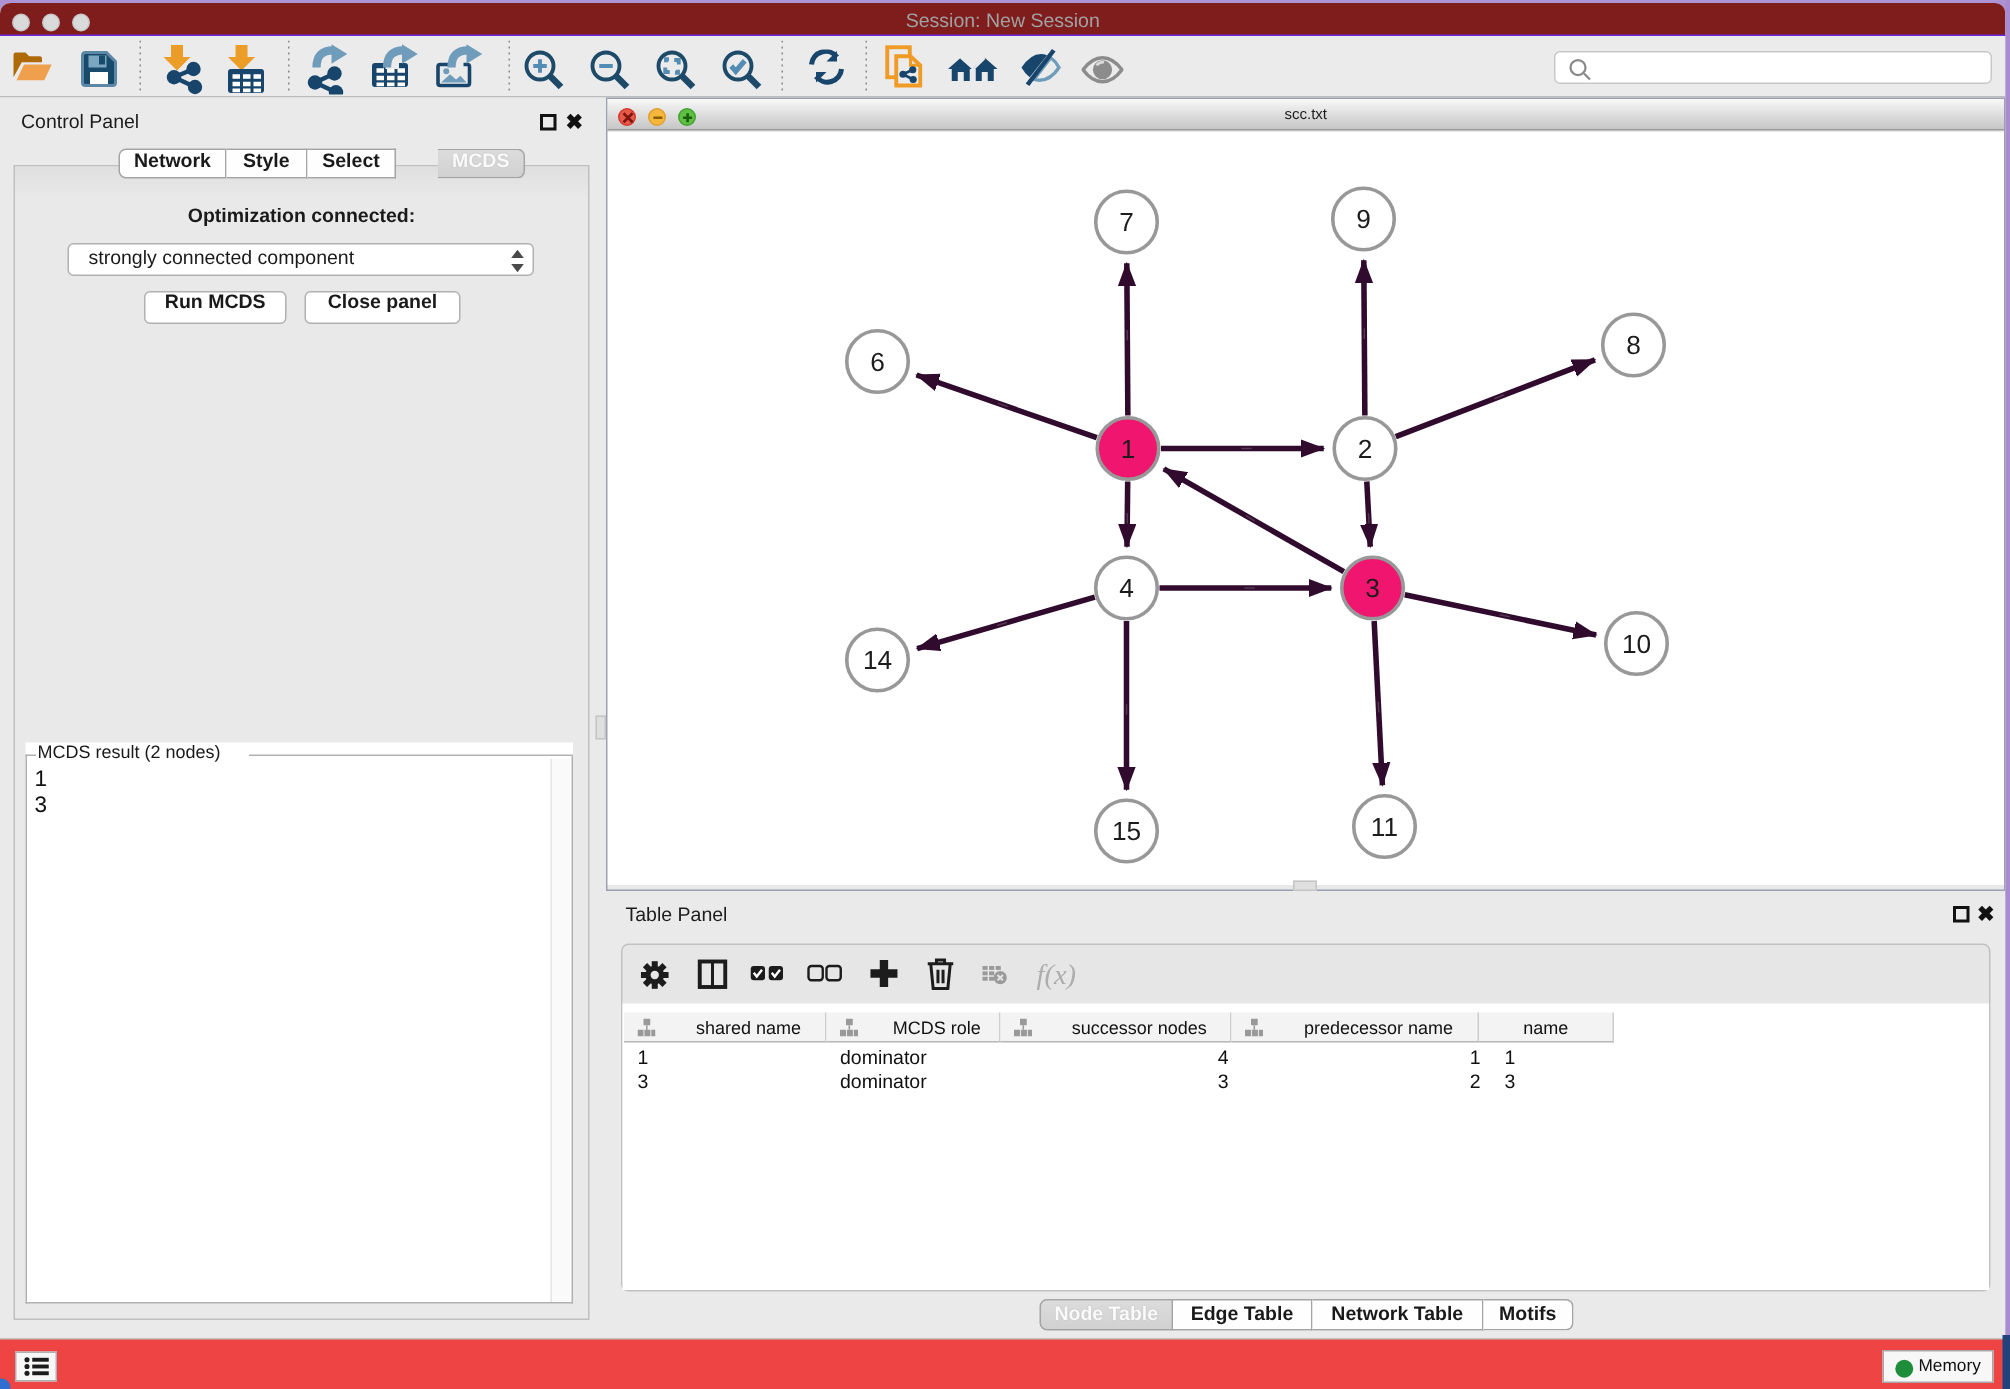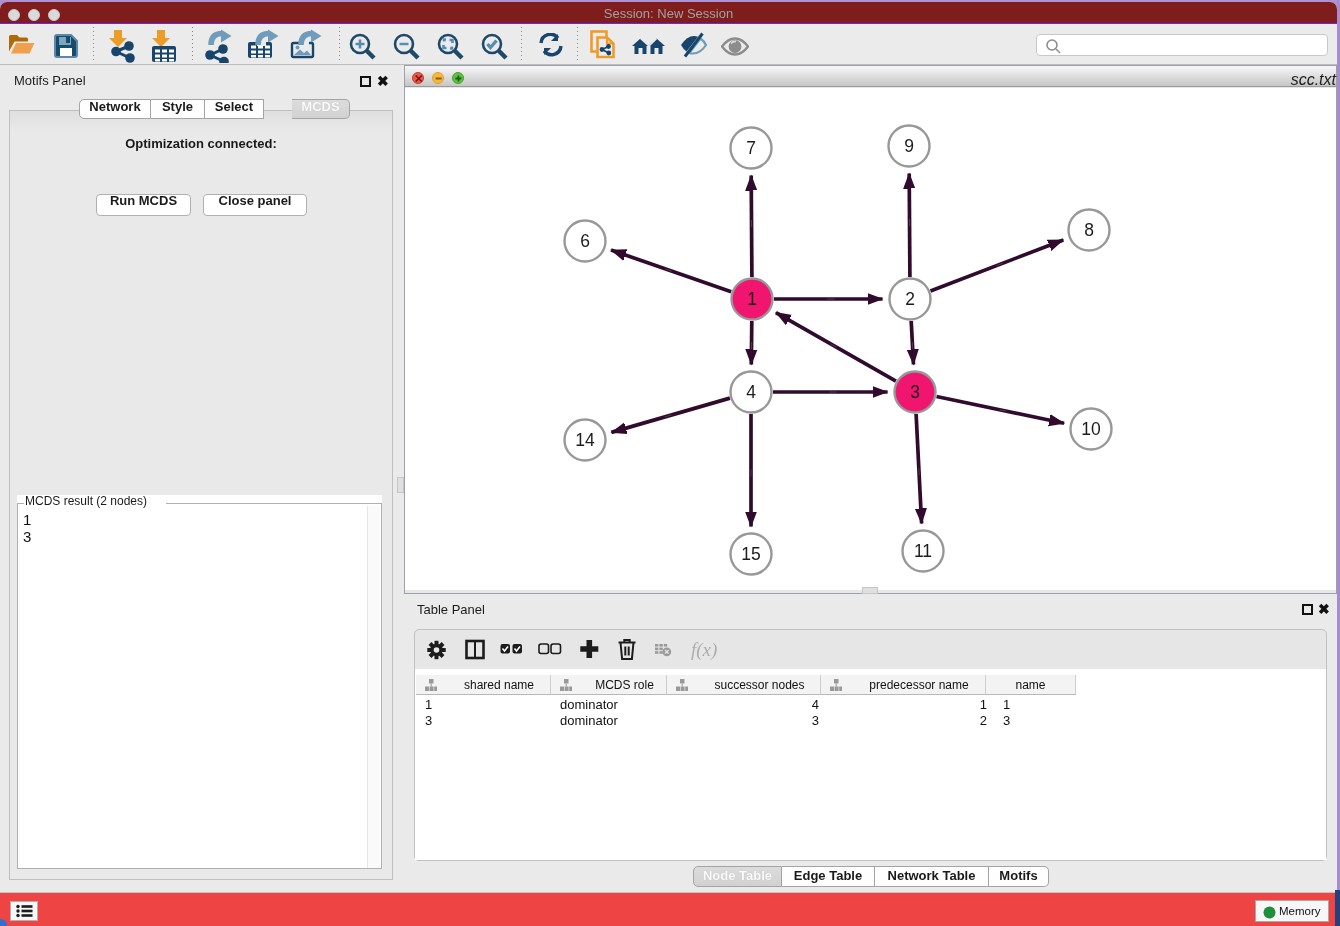--- a/index.html
+++ b/index.html
@@ -24,21 +24,21 @@
 .tab.sel{background:linear-gradient(#dddcdd,#d2d1d2);color:#fafafa;text-shadow:0 0 1px #b5b5b5;}
 .subpanel{position:absolute;left:9px;top:45px;width:384px;height:770px;border:1px solid #c0bfc0;background:#eae9ea;}
 .subpanel .shade{position:absolute;left:0;top:0;width:100%;height:22px;background:linear-gradient(#e0dfe0,#eae9ea);}
 .optlabel{position:absolute;left:0;top:25px;width:100%;text-align:center;font-size:13px;font-weight:bold;color:#1a1a1a;}
 .combo{position:absolute;left:35px;top:51px;width:311px;height:22px;background:#fff;border:1px solid #b2b1b2;border-radius:4px;font-size:13px;color:#1a1a1a;line-height:18px;padding-left:13px;}
 .btn{position:absolute;height:22px;background:#fff;border:1px solid #b2b1b2;border-radius:4px;font-size:13px;font-weight:bold;color:#1a1a1a;text-align:center;line-height:12px;}
 .fsline{background:#b2b1b2;}
 
 .netframe{position:absolute;left:404px;top:63px;width:933px;height:529px;border:1px solid #9aa0b0;background:#e9e8e9;}
 .nf-title{position:absolute;left:0;top:0;width:100%;height:21px;background:linear-gradient(#f8f8f8,#c7c6c7);border-bottom:1px solid #9b9a9b;}
-.nf-text{position:absolute;top:5px;width:100%;text-align:right;font-size:16px;color:#1d1d1d;font-style:italic;}
+.nf-text{position:absolute;top:5px;width:100%;text-align:center;font-size:10px;color:#1d1d1d;}
 .traffic{position:absolute;top:5.5px;width:12px;height:12px;border-radius:50%;}
 
 .tpanel{position:absolute;left:404px;top:592px;width:933px;height:298px;background:#ebeaeb;}
 .tbox{position:absolute;left:10px;top:35px;width:913px;height:232px;border:1px solid #c2c1c2;border-radius:5px;background:#e7e6e7;}
 .tbox .white{position:absolute;left:0px;top:39px;width:911px;height:191px;background:#fff;}
 .thead{position:absolute;left:1px;top:45px;height:20px;display:flex;}
 .th{height:20px;background:#f4f3f4;border-right:1px solid #cecdce;border-bottom:1px solid #b9b8b9;font-size:12px;color:#111;position:relative;}
 .th .lbl{position:absolute;left:0;width:100%;text-align:center;top:3px;padding-left:32px;}
 .th .hier{position:absolute;left:9px;top:4px;}
 .trow{position:absolute;font-size:13px;color:#111;}
@@ -212,32 +212,38 @@
     <div class="tsep" style="left:521px;"></div>
     <div class="tsep" style="left:577px;"></div>
     <div class="search">
         <svg width="20" height="20" style="position:absolute;left:6px;top:1px;">
           <circle cx="9" cy="9" r="5" fill="none" stroke="#8a898a" stroke-width="1.5"></circle>
           <line x1="13" y1="13" x2="17" y2="17" stroke="#8a898a" stroke-width="1.5"></line>
         </svg>
       </div>
   </div>
   <div class="cpanel">
-    <div class="paneltitle abs" style="left:14px;top:8px;">Motifs Panel</div>
+    <div class="paneltitle abs" style="left:14px;top:8px;">Control Panel</div>
     <div class="floatbtn" style="left:360px;top:11px;"></div>
     <div class="closex" style="left:377px;top:10px;">✖</div>
     <div class="tabrow" style="left:79px;top:34px;">
       <div class="tab first" style="width:72px;">Network</div>
       <div class="tab" style="width:54px;">Style</div>
       <div class="tab" style="width:59px;">Select</div>
       <div class="tab last sel" style="width:58px;">MCDS</div>
     </div>
     <div class="subpanel">
       <div class="shade"></div>
       <div class="optlabel">Optimization connected:</div>
+      <div class="combo">strongly connected component
+        <svg width="12" height="18" style="position:absolute;right:4px;top:1.5px;">
+            <path d="M6 1.5 L10.2 7 L1.8 7 Z" fill="#4a494a"></path>
+            <path d="M6 16.5 L10.2 11 L1.8 11 Z" fill="#4a494a"></path>
+          </svg>
+      </div>
       <div class="btn" style="left:86px;top:83px;width:95px;">Run MCDS</div>
       <div class="btn" style="left:193px;top:83px;width:104px;">Close panel</div>
 
     </div>
     <div class="abs" style="left:17px;top:430px;width:365px;height:373px;background:#fff;"></div>
     <div class="abs" style="left:367px;top:441px;width:13px;height:362px;background:#fbfafb;border-left:1px solid #e6e5e6;"></div>
     <div class="abs fsline" style="left:17px;top:438px;width:7px;height:1px;"></div>
     <div class="abs fsline" style="left:166px;top:438px;width:215px;height:1px;"></div>
     <div class="abs fsline" style="left:17px;top:438px;width:1px;height:366px;"></div>
     <div class="abs fsline" style="left:381px;top:438px;width:1px;height:366px;"></div>

